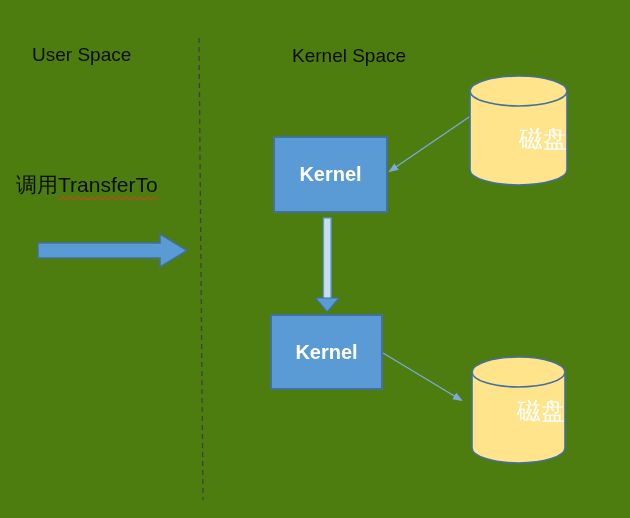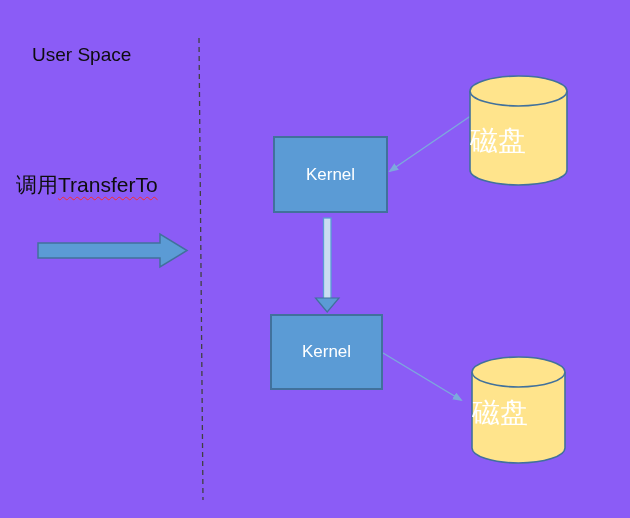--- a/index.html
+++ b/index.html
@@ -3,21 +3,21 @@
 <meta charset="utf-8">
 <style>
   * { margin: 0; padding: 0; box-sizing: border-box; }
   html, body { background: #ffffff; }
   body { font-family: "Liberation Sans", sans-serif; }
 
   .canvas {
     position: relative;
     width: 630px;
     height: 518px;
-    background: #8b5cf6;
+    background: #4d7c0f;
     overflow: hidden;
   }
 
   .svg-layer {
     position: absolute;
     left: 0; top: 0;
     width: 630px; height: 518px;
   }
 
   .label { position: absolute; color: #0d0d0d; white-space: nowrap; }
@@ -34,31 +34,31 @@
     text-decoration-thickness: 1px;
     text-underline-offset: 4px;
   }
 
   .box-label {
     position: absolute;
     display: flex;
     align-items: center;
     justify-content: center;
     color: #ffffff;
-    font-weight: 400;
-    font-size: 17px;
+    font-weight: 700;
+    font-size: 20px;
   }
   .box-label-1 { left: 274px; top: 137px; width: 113px; height: 75px; }
   .box-label-2 { left: 271px; top: 315px; width: 111px; height: 74px; }
 
   .disk-label {
     position: absolute;
-    text-align: left;
+    text-align: right;
     color: #ffffff;
-    font-size: 28px;
+    font-size: 24px;
     line-height: 1.1;
   }
   .disk-label-1 { left: 470px; top: 126px; width: 97px; }
   .disk-label-2 { left: 472px; top: 398px; width: 93px; }
 </style>
 </head>
 <body>
 
 <div class="canvas">
 
@@ -92,20 +92,21 @@
     </g>
 
     <g>
       <path d="M472,372 L472,448 A46.5,15 0 0 0 565,448 L565,372" stroke-width="1.6" fill="#FFE48C" stroke="#41719C"></path>
       <ellipse cx="518.5" cy="372" rx="46.5" ry="15" stroke-width="1.6" fill="#FFE48C" stroke="#41719C"></ellipse>
     </g>
   </svg>
 
   <div class="label heading user-space-label">User Space</div>
 
+  <div class="label heading kernel-space-label">Kernel Space</div>
 
   <div class="label call-label">
     <span>调用</span><span class="misspelled">TransferTo</span>
   </div>
 
   <div class="box-label box-label-1">Kernel</div>
 
   <div class="box-label box-label-2">Kernel</div>
 
   <div class="disk-label disk-label-1">磁盘</div>

